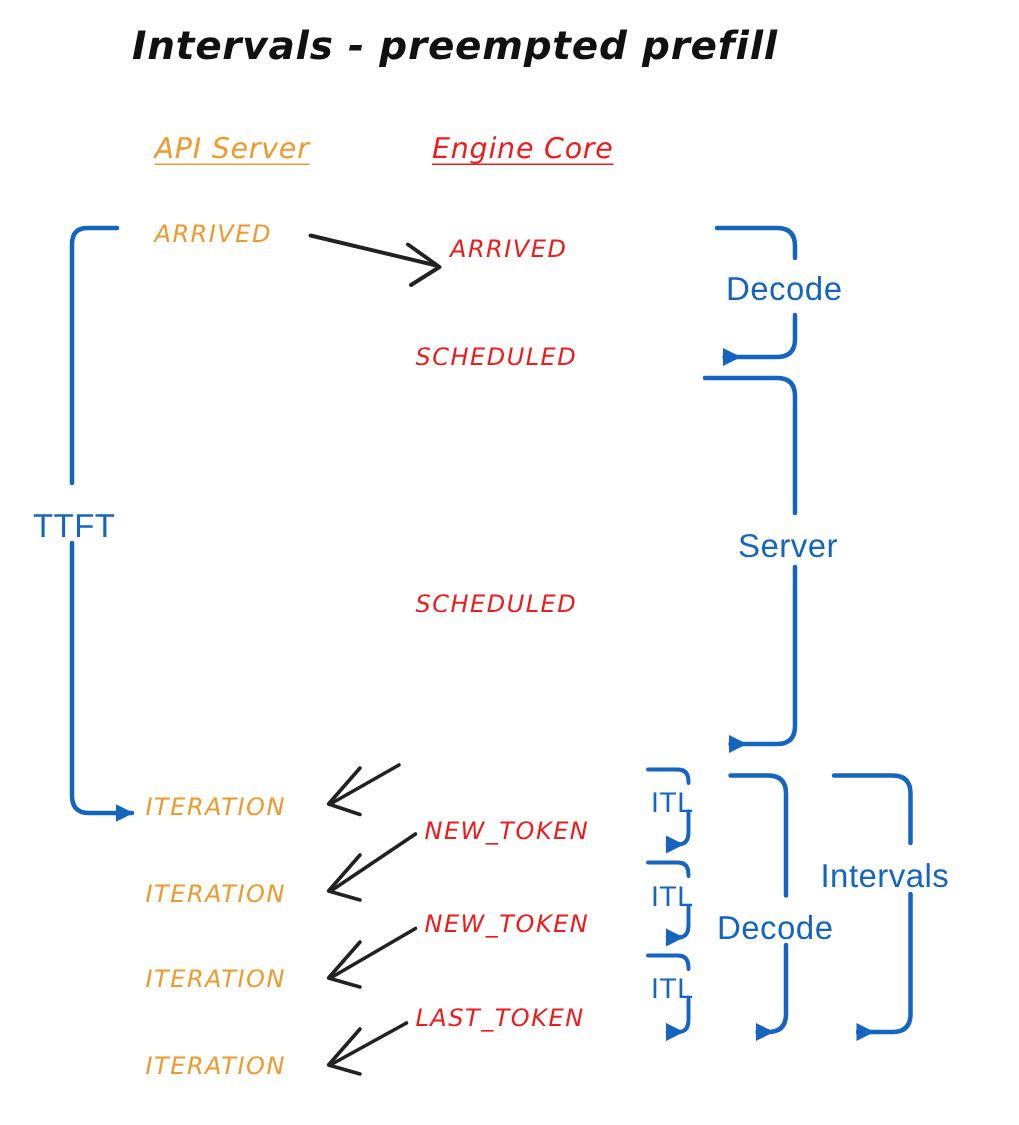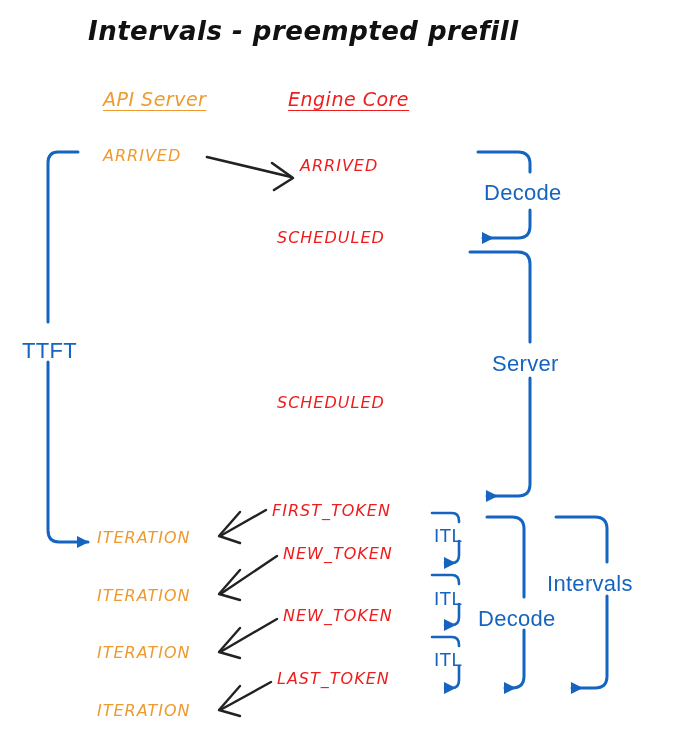--- a/index.html
+++ b/index.html
@@ -152,21 +152,20 @@
 
   <div class="lbl state orange" style="left:103px; top:148px;">ARRIVED</div>
   <div class="lbl state orange" style="left:97px; top:530px;">ITERATION</div>
   <div class="lbl state orange" style="left:97px; top:588px;">ITERATION</div>
   <div class="lbl state orange" style="left:97px; top:645px;">ITERATION</div>
   <div class="lbl state orange" style="left:97px; top:703px;">ITERATION</div>
 
   <div class="lbl state red" style="left:300px; top:158px;">ARRIVED</div>
   <div class="lbl state red" style="left:277px; top:230px;">SCHEDULED</div>
   <div class="lbl state red" style="left:277px; top:395px;">SCHEDULED</div>
-  <div class="lbl state red" style="left:272px; top:503px;">FIRST_TOKEN</div>
   <div class="lbl state red" style="left:283px; top:546px;">NEW_TOKEN</div>
   <div class="lbl state red" style="left:283px; top:608px;">NEW_TOKEN</div>
   <div class="lbl state red" style="left:277px; top:671px;">LAST_TOKEN</div>
 
   <div class="lbl blue-label" style="left:22px; top:340px;">TTFT</div>
   <div class="lbl blue-label" style="left:484px; top:182px;">Decode</div>
   <div class="lbl blue-label" style="left:492px; top:353px;">Server</div>
   <div class="lbl blue-label small" style="left:434px; top:526px;">ITL</div>
   <div class="lbl blue-label small" style="left:434px; top:589px;">ITL</div>
   <div class="lbl blue-label small" style="left:434px; top:650px;">ITL</div>

